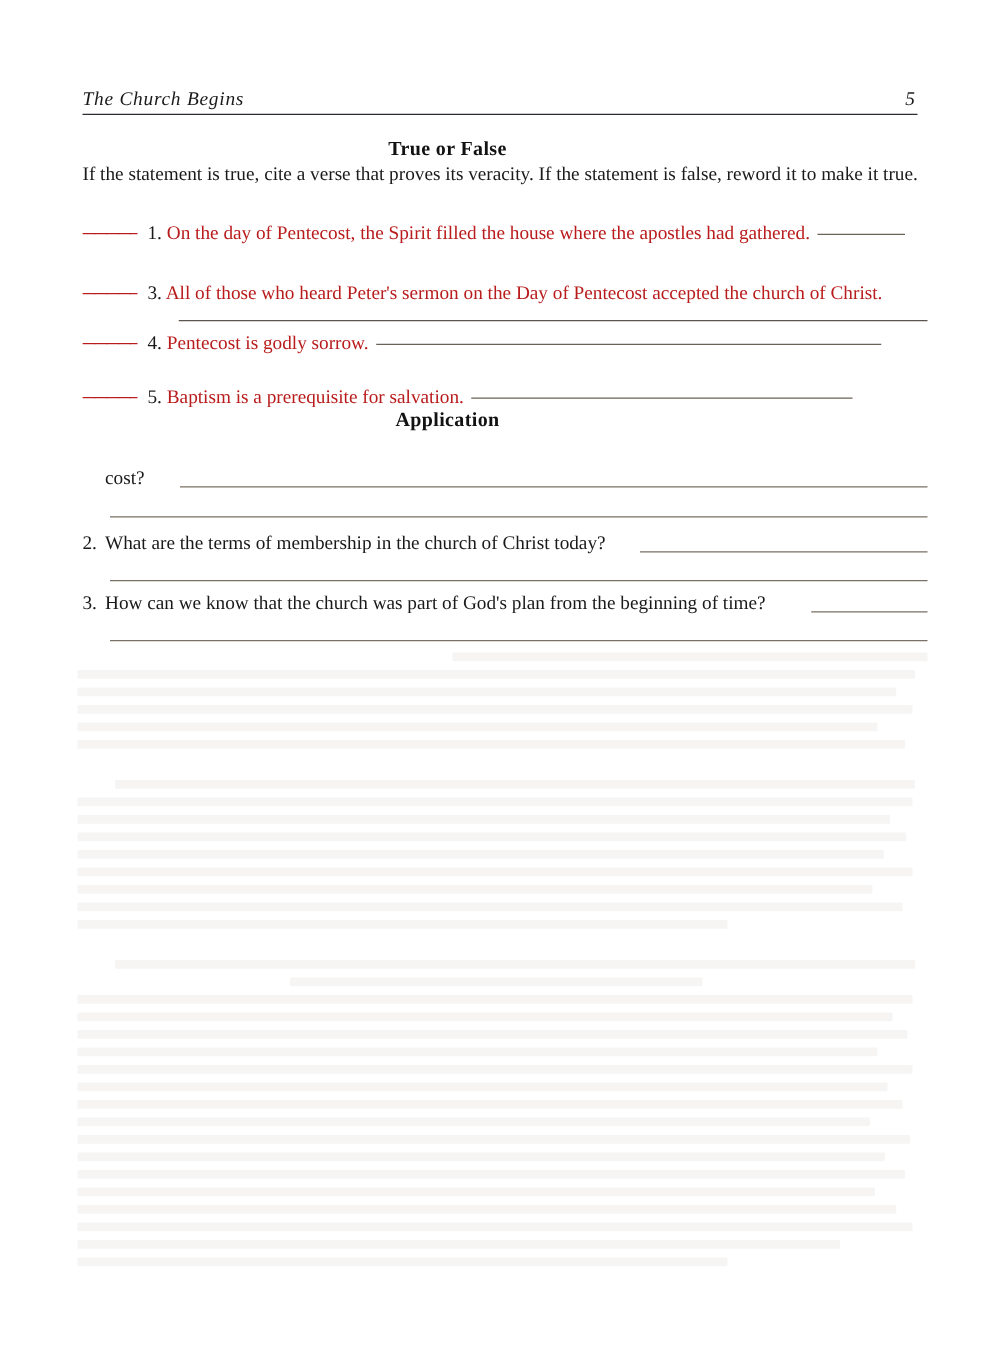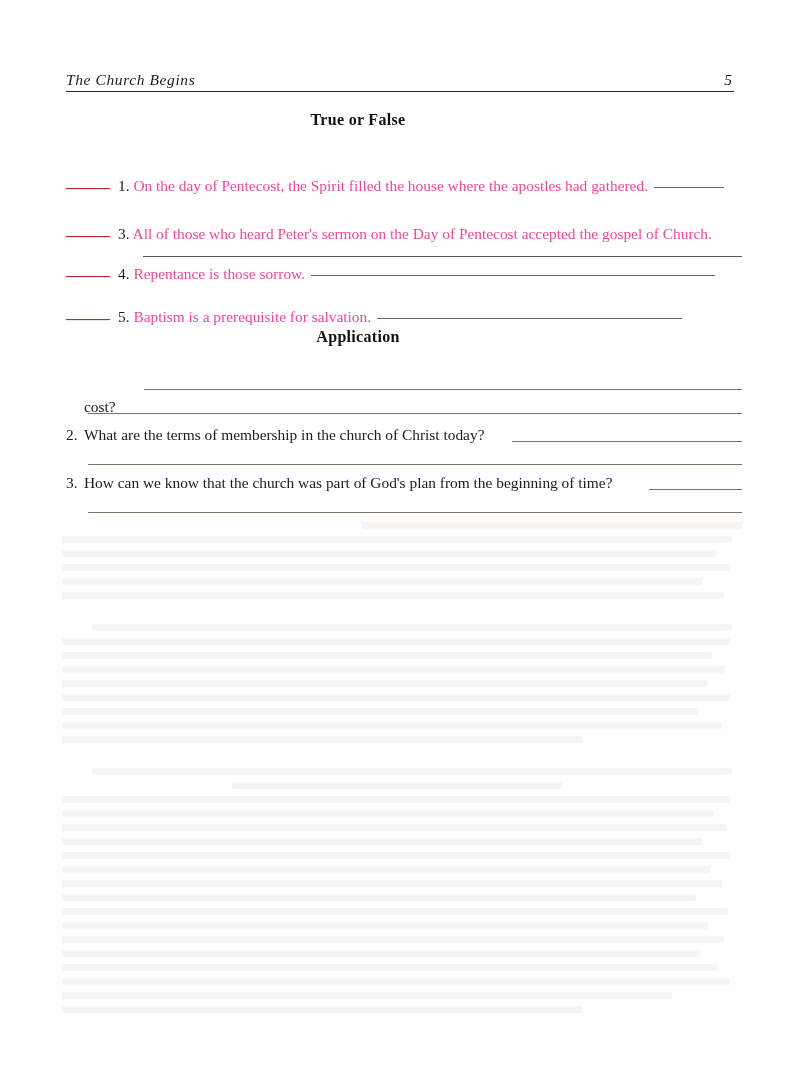--- a/index.html
+++ b/index.html
@@ -94,21 +94,21 @@
     letter-spacing: -0.5px;
     font-size: 20px;
     vertical-align: baseline;
     overflow: hidden;
   }
   .tf-num {
     display: inline-block;
     margin-left: 8px;
   }
   .tf-text {
-    color: #ec4899;
+    color: #b91c1c;
   }
   
   .inline-rule {
     display: inline-block;
     vertical-align: 3px;
     height: 1px;
     background: #6b6257;
     margin-left: 6px;
   }
 
@@ -167,47 +167,48 @@
 <div class="page">
 
   <div class="running-head">
     <span class="rh-title">The Church Begins</span>
     <span class="rh-page">5</span>
     <div class="rh-rule"></div>
   </div>
 
   <div class="section-heading" style="top:111px;">True or False</div>
 
+  <div class="instruction" style="top:130px;">If the statement is true, cite a verse that proves its veracity. If the statement is false, reword it to make it true.</div>
 
   <div class="tf-row" style="top:167px;">
     <span class="tf-blank">______</span><span class="tf-num">1.</span>
     <span class="tf-text">On the day of Pentecost, the Spirit filled the house where the apostles had gathered.</span><span class="inline-rule" style="width:70px;"></span>
   </div>
 
 
   <div class="tf-row" style="top:215px;">
     <span class="tf-blank">______</span><span class="tf-num">3.</span>
-    <span class="tf-text">All of those who heard Peter's sermon on the Day of Pentecost accepted the gospel of Church.</span>
+    <span class="tf-text">All of those who heard Peter's sermon on the Day of Pentecost accepted the church of Christ.</span>
   </div>
 
   <div class="answer-rule dark" style="left:143px; top:256px; width:599px;"></div>
 
   <div class="tf-row" style="top:255px;">
     <span class="tf-blank">______</span><span class="tf-num">4.</span>
-    <span class="tf-text">Repentance is those sorrow.</span><span class="inline-rule" style="width:404px;"></span>
+    <span class="tf-text">Pentecost is godly sorrow.</span><span class="inline-rule" style="width:404px;"></span>
   </div>
 
   <div class="tf-row" style="top:286px;margin-top:12px;">
     <span class="tf-blank">______</span><span class="tf-num">5.</span>
     <span class="tf-text">Baptism is a prerequisite for salvation.</span><span class="inline-rule" style="width:305px;"></span>
   </div>
 
   <div class="section-heading" style="top:328px;">Application</div>
 
-  <div class="app-cont" style="top:372px;margin-top:24px;">
+  <div class="app-cont" style="top:372px;">
     <span>cost?</span>
   </div>
   <div class="answer-rule" style="left:144px; top:389px; width:598px;"></div>
   <div class="answer-rule" style="left:88px; top:413px; width:654px;"></div>
 
   <div class="app-item" style="top:424px;">
     <span class="app-num">2.</span><span>What are the terms of membership in the church of Christ today?</span>
   </div>
   <div class="answer-rule" style="left:512px; top:441px; width:230px;"></div>
   <div class="answer-rule" style="left:88px; top:464px; width:654px;"></div>

